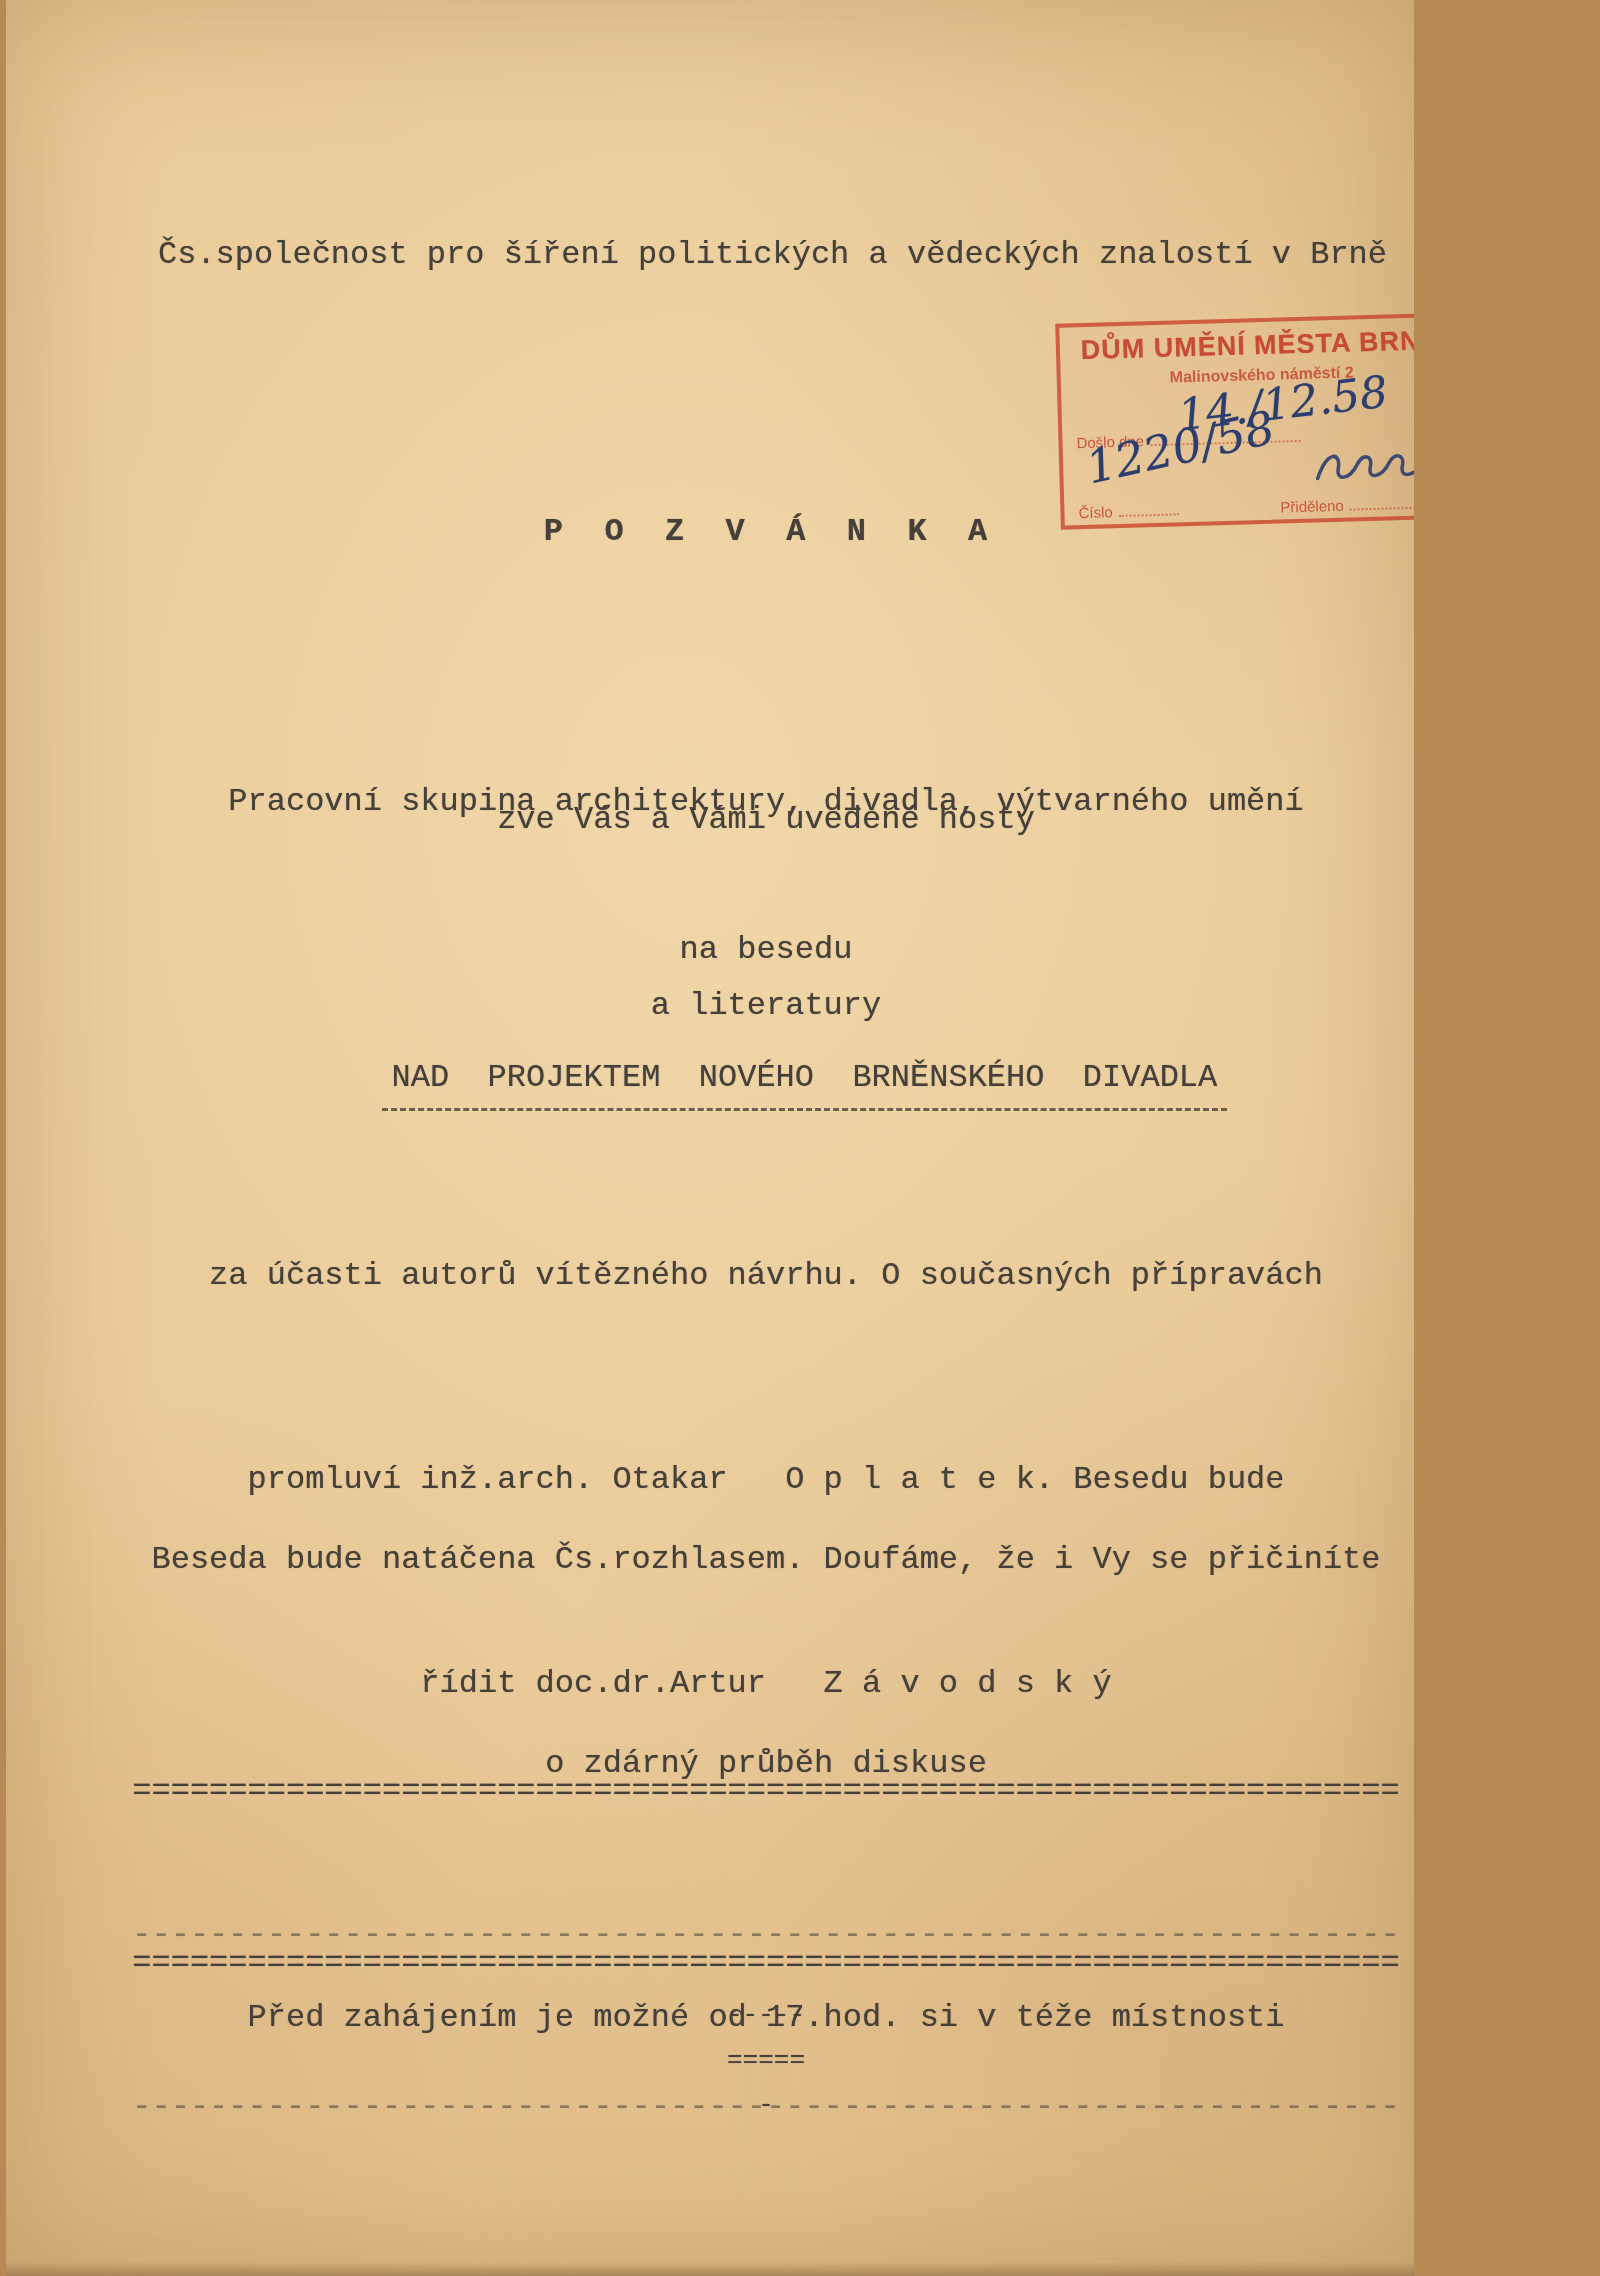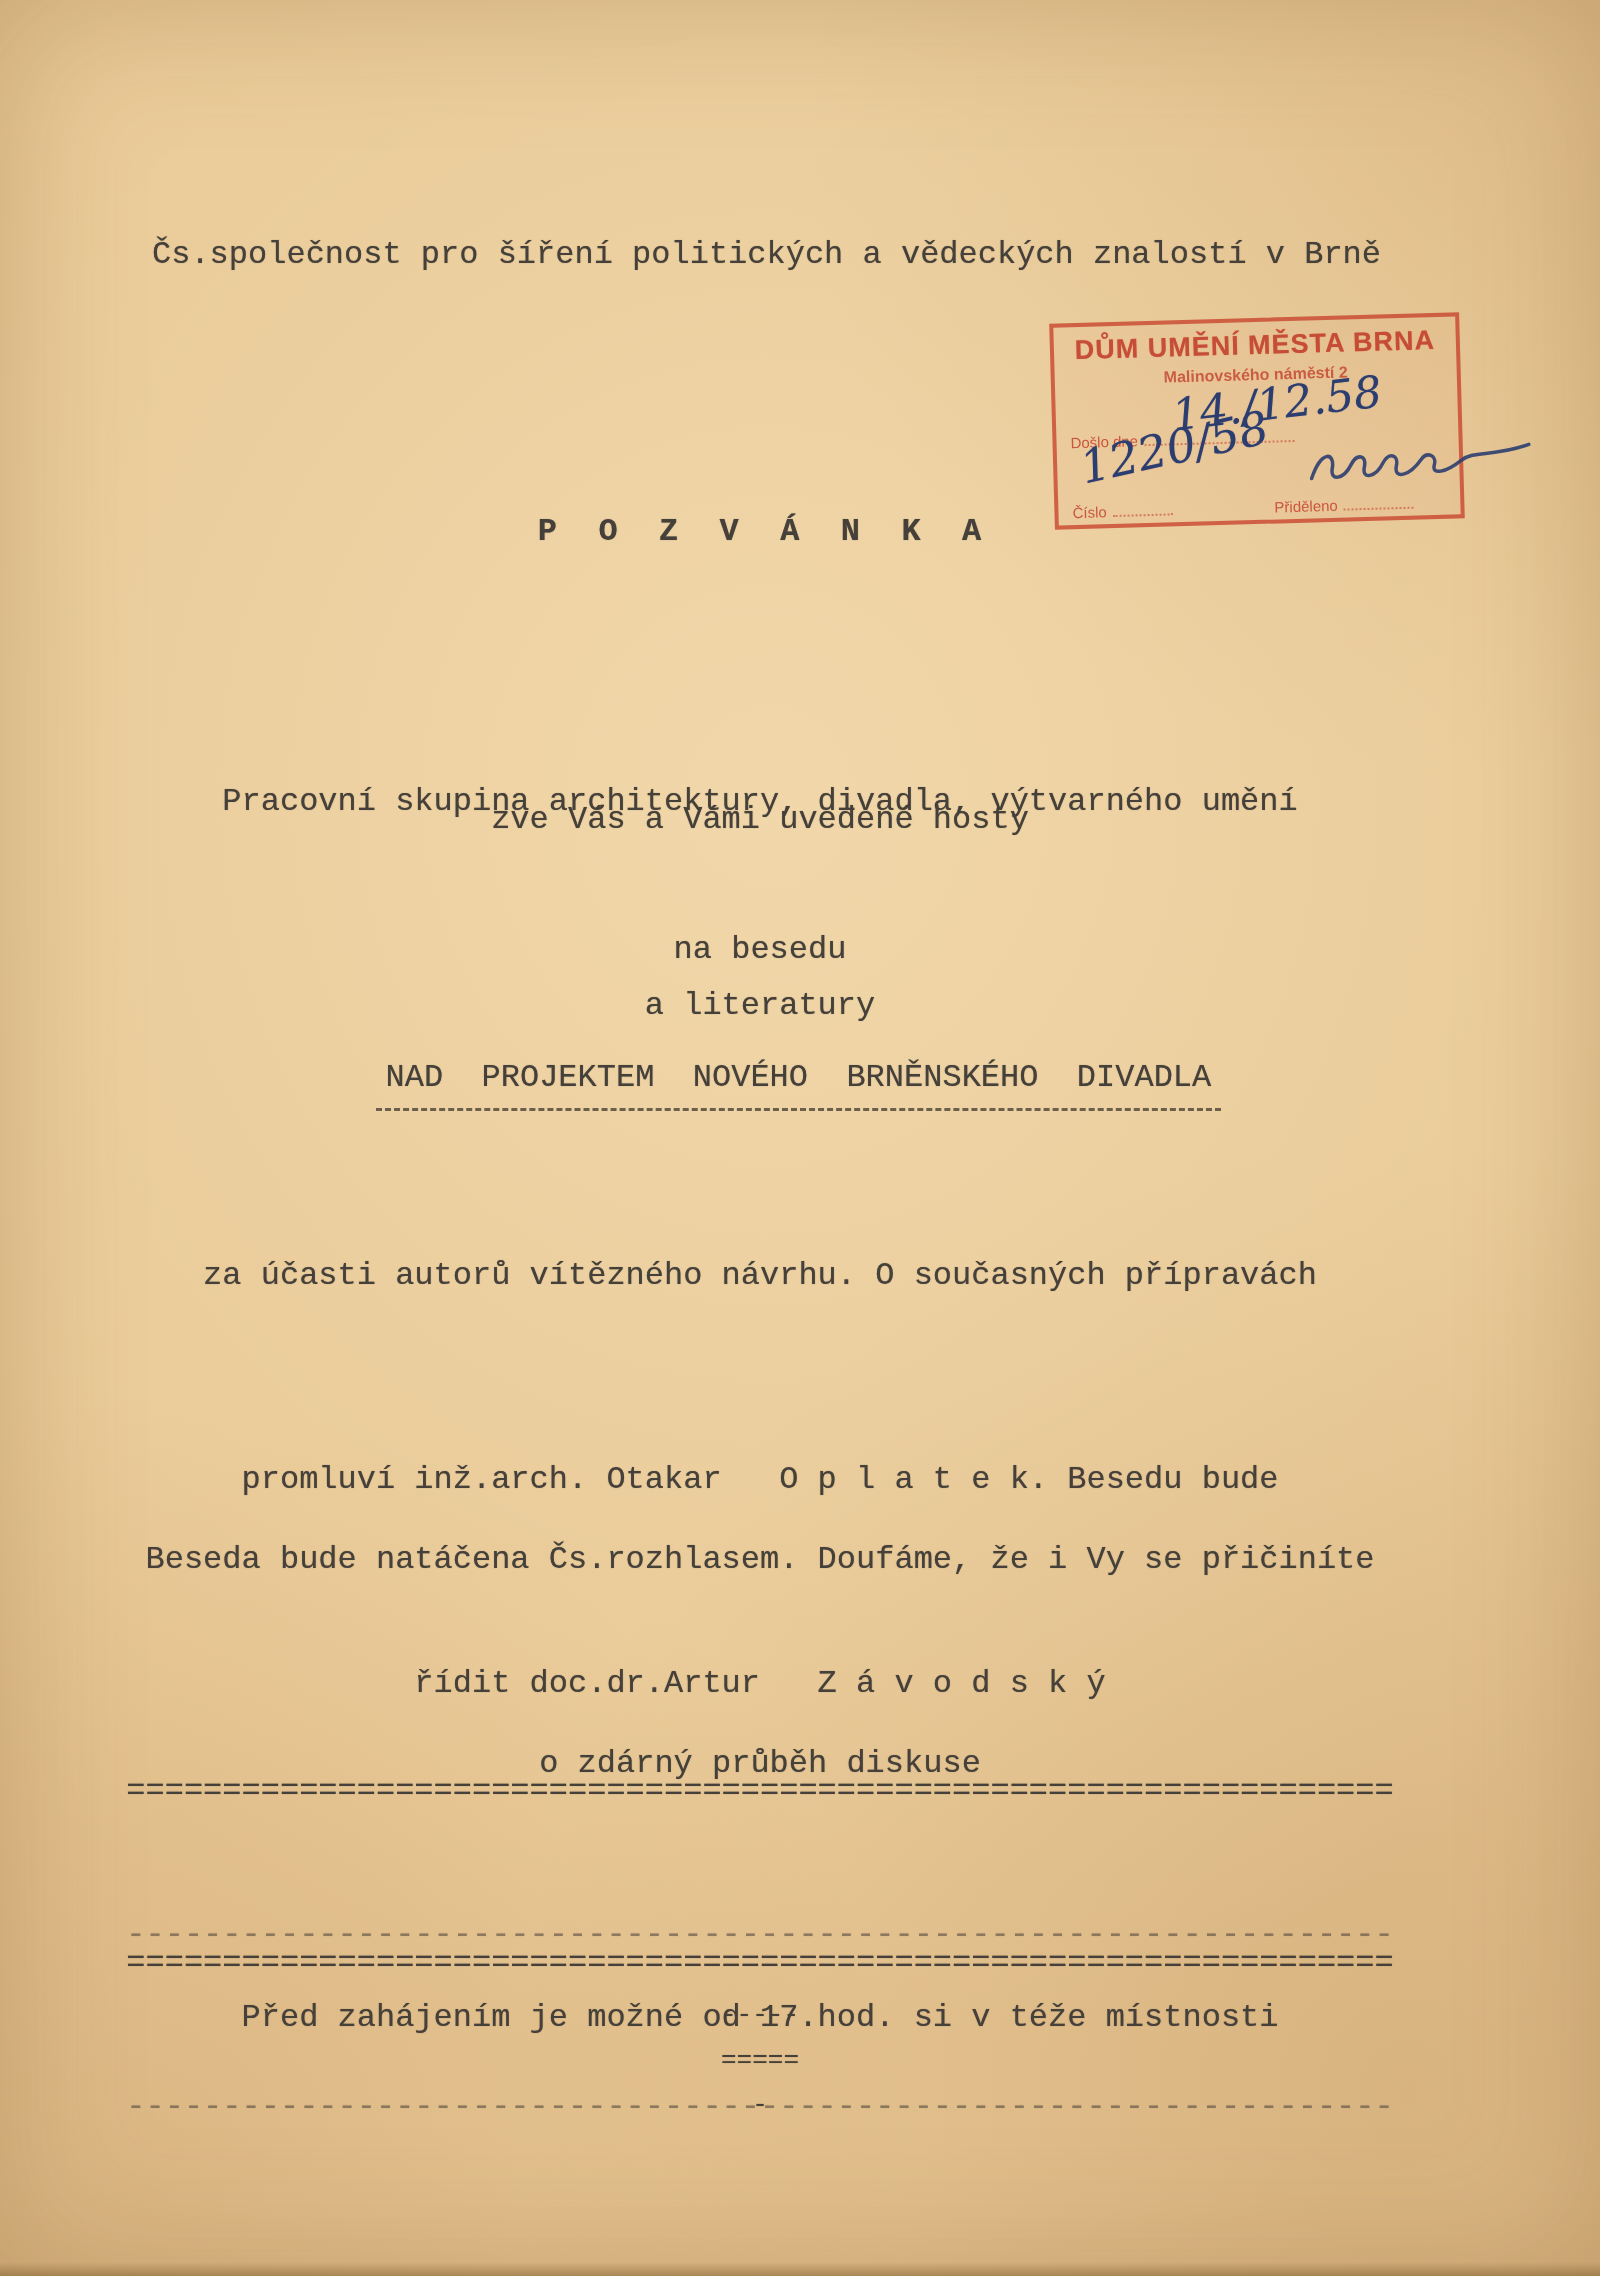--- a/index.html
+++ b/index.html
@@ -1,27 +1,28 @@
 <!DOCTYPE html>
 <html><head>
 <meta charset="utf-8">
 <style>
   html,body{margin:0;padding:0;}
   body{width:1600px;height:2276px;background:#b78a55;}
   .paper{
-    position:relative;width:1600px;height:2276px;overflow:hidden;
+    position:relative;width:1408px;height:2276px;overflow:hidden;
     font-family:"Liberation Mono","DejaVu Sans Mono",monospace;
     font-size:32px;color:#45403a;
     background:
       radial-gradient(120% 90% at 48% 35%, rgba(255,241,205,0.38), rgba(0,0,0,0) 62%),
       radial-gradient(80% 60% at 88% 92%, rgba(150,100,45,0.20), rgba(0,0,0,0) 70%),
       radial-gradient(70% 50% at 8% 96%, rgba(150,100,45,0.16), rgba(0,0,0,0) 70%),
       radial-gradient(60% 40% at 92% 6%, rgba(160,110,50,0.14), rgba(0,0,0,0) 70%),
       #e8c794;
     box-shadow: inset 0 0 140px rgba(120,80,30,0.28);
+    margin-left: 6px;
   }
   .paper::after{
     content:"";position:absolute;left:0;right:0;bottom:0;height:14px;
     background:linear-gradient(rgba(0,0,0,0), rgba(95,60,20,0.35));
   }
   .tt{ text-shadow:0 0 1px rgba(64,57,47,0.55); white-space:pre; }
   .header-line{ position:absolute; left:152px; top:236px; }
   .block{ position:absolute; left:100px; width:1320px; text-align:center; line-height:68px; }
   .title{ top:498px; font-weight:bold; letter-spacing:1px; }
   .p1{ top:632px;text-align:center; }

